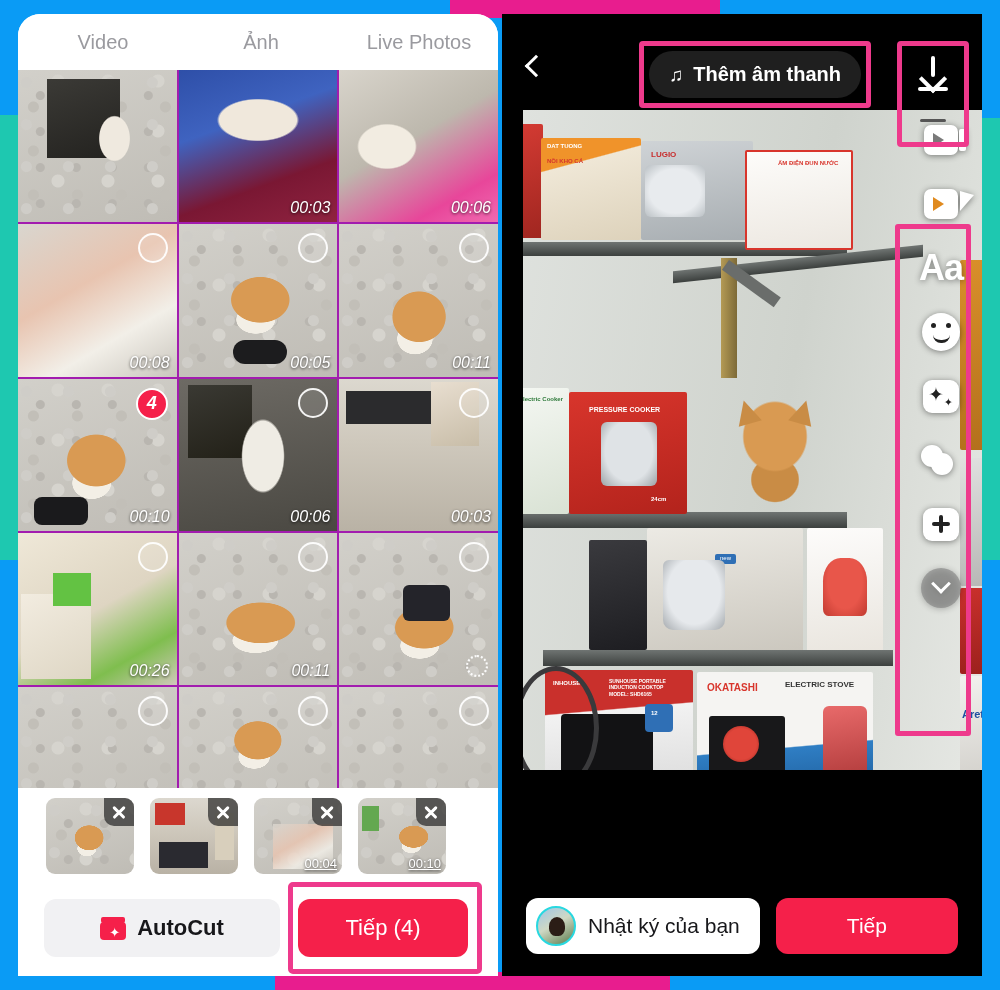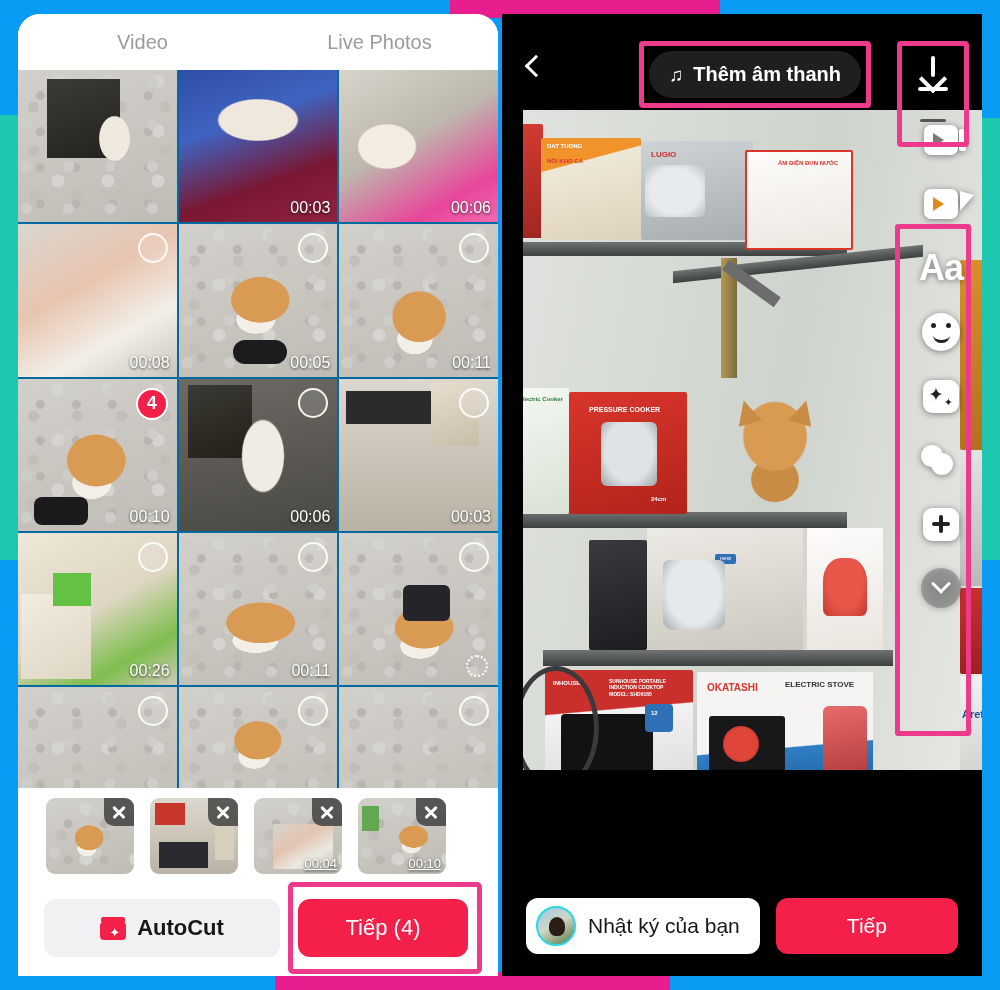--- a/index.html
+++ b/index.html
@@ -62,21 +62,21 @@
     font-size:20px; color:#9a9a9f; position:relative; cursor:pointer;
   }
   .tab.active { color:#111; font-weight:bold; }
   .tab.active:after {
     content:''; position:absolute; bottom:0px; left:50%; transform:translateX(-50%);
     width:92px; height:4px; background:#111; border-radius:2px;
   }
 
   
   .grid { flex:1; display:grid; grid-template-columns: repeat(3, 1fr);
-          gap:2px; overflow:hidden; background:#0369a1; align-content:start; }
+          gap:2px; overflow:hidden; background:#a21caf; align-content:start;font-style:italic; }
   .cell { position:relative; width:100%; padding-top:96%; overflow:hidden; cursor:pointer; }
   .cell .ph { position:absolute; inset:0; }
   .cell .dur {
     position:absolute; right:7px; bottom:5px; color:#fff; font-size:16px;
     text-shadow: 0 1px 3px rgba(0,0,0,.75);
   }
   .sel-circle {
     position:absolute; right:9px; top:9px; width:30px; height:30px; border-radius:50%;
     border:2.5px solid rgba(255,255,255,.92); background: rgba(255,255,255,.12);
   }
@@ -286,20 +286,23 @@
   <div class="band band-bot-blue-r"></div>
 
   <div class="left-panel">
 
 
     <div class="lp-tabs">
       <div class="tab">
           <span>Video</span>
         </div>
       <div class="tab">
+          <span>Ảnh</span>
+        </div>
+      <div class="tab">
           <span>Live Photos</span>
         </div>
     </div>
 
     <div class="grid">
 
       <div class="cell">
         <div class="ph p-ground">
           <div style="position:absolute;left:18%;top:6%;width:46%;height:52%;background:linear-gradient(160deg,#3b3a36,#23221f);"></div>
           <div style="position:absolute;left:50%;top:28%;width:22%;height:34%;background:radial-gradient(ellipse at 50% 50%,#efe9df 0 60%,rgba(239,233,223,0) 64%);"></div>

